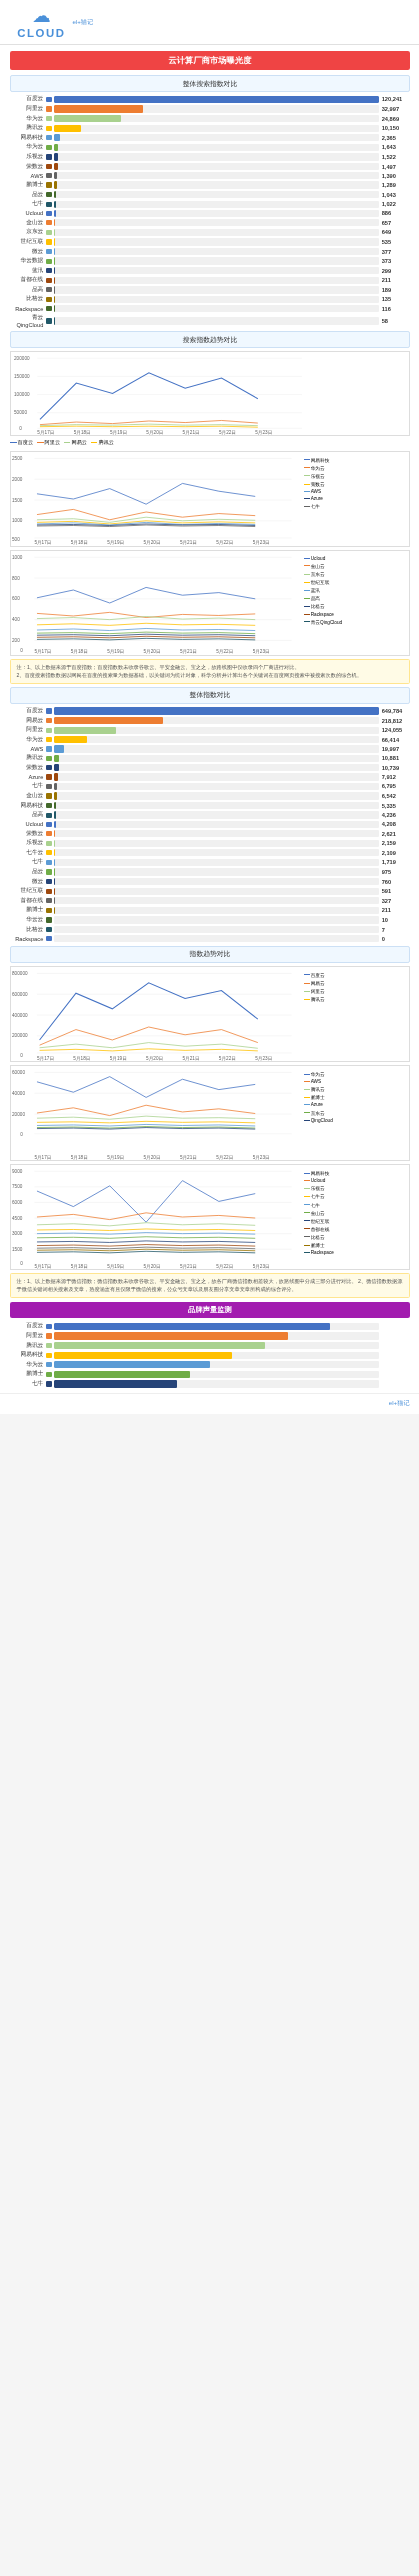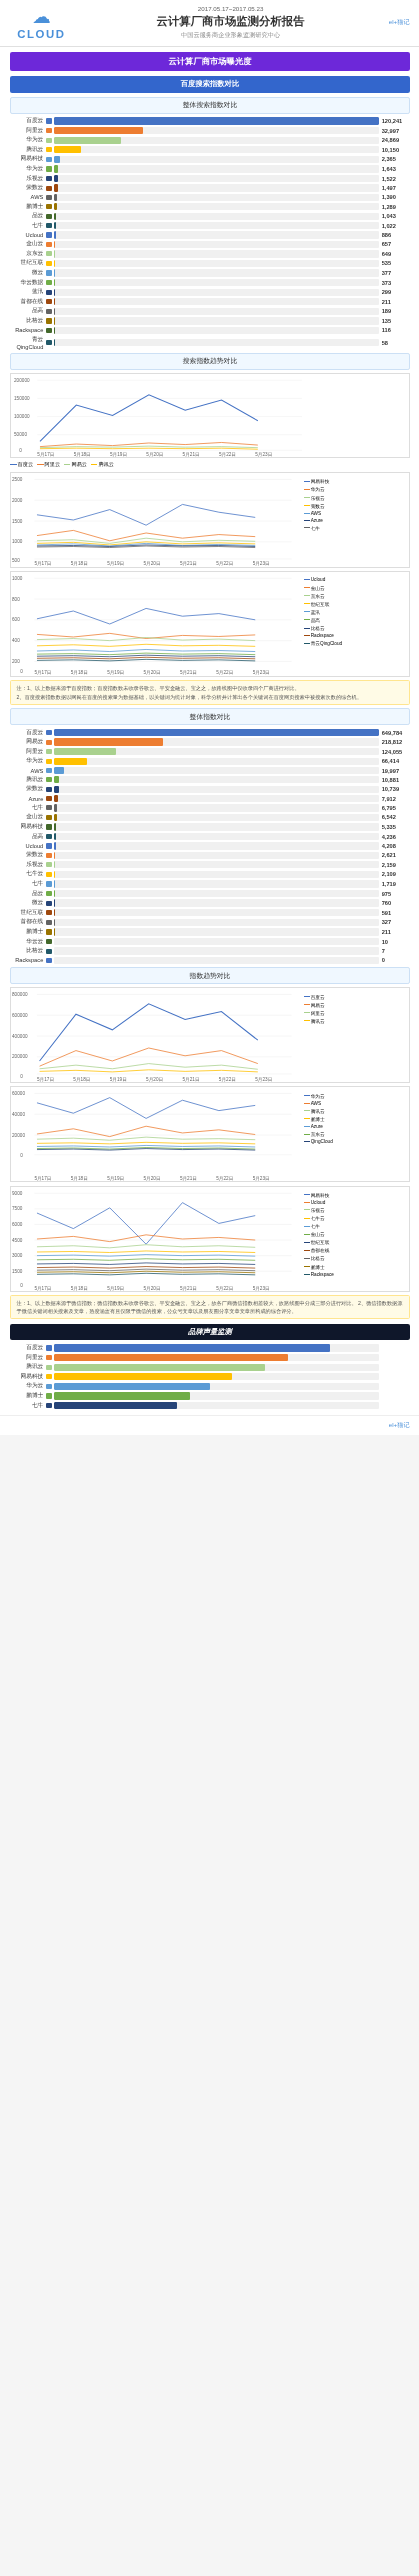--- a/index.html
+++ b/index.html
@@ -10,21 +10,21 @@
     
     .header { background: #fff; padding: 5.2px 10.4px 5.2px 10.4px; display: flex; align-items: center; border-bottom: 1px solid #e0e0e0; }
     .cloud-logo { width: 62px; text-align: center; }
     .header-info { flex: 1; text-align: center; }
     .date-range { font-size: 6.2px; color: #666; margin-bottom: 2.1px; }
     .report-title { font-size: 11.4px; font-weight: bold; color: #333; }
     .report-subtitle { font-size: 6.2px; color: #888; margin-top: 2.1px; }
     .logo-right { font-size: 6.2px; color: #4a90d9; text-align: right; }
 
     
-    .section-title { background: #6d28d9; color: #fff; text-align: center; font-size: 8.3px; font-weight: bold; padding: 4.2px; margin: 5.2px 10.4px; border-radius: 2.1px; }
+    .section-title { background: #ef4444; color: #fff; text-align: center; font-size: 8.3px; font-weight: bold; padding: 4.2px; margin: 5.2px 10.4px; border-radius: 2.1px; }
     .subsection-title { background: #e8f4ff; color: #333; text-align: center; font-size: 7.3px; font-weight: bold; padding: 3.1px; margin: 4.2px 10.4px; border-radius: 2.1px; }
     .chart-title { background: #f0f8ff; color: #333; text-align: center; font-size: 6.8px; padding: 2.6px; margin: 3.1px 10.4px; border: 0.5px solid #cce0f5; border-radius: 2.1px; }
 
     
     .bar-section { margin: 3.1px 10.4px; }
     .bar-row { display: flex; align-items: center; margin: 1.6px 0; font-size: 5.7px; }
     .bar-label { width: 36px; text-align: right; padding-right: 3.1px; color: #333; font-size: 5.7px; }
     .bar-color-dot { width: 5.2px; height: 5.2px; border-radius: 1px; margin-right: 2.1px; flex-shrink: 0; }
     .bar-track { flex: 1; background: #f0f0f0; height: 7.3px; border-radius: 1px; overflow: hidden; position: relative; }
     .bar-fill { height: 100%; border-radius: 1px; }
@@ -41,31 +41,25 @@
 </head>
 <body>
 
 <div class="page-wrapper">
 
   <div class="header">
     <div class="cloud-logo">
       <div style="font-size:18.7px; color:#4a90d9;">☁</div>
       <div style="font-size:11.4px; font-weight:900; color:#4a90d9; letter-spacing:1.6px;">CLOUD</div>
     </div>
-    <div class="header-info">
-      <div class="date-range">2017.05.17~2017.05.23</div>
-      <div class="report-title">云计算厂商市场监测分析报告</div>
-      <div class="report-subtitle">中国云服务商企业形象监测研究中心</div>
-    </div>
     <div class="logo-right">el+猫记</div>
   </div>
 
   <div class="section-title">云计算厂商市场曝光度</div>
 
-  <div class="subsection-title" style="background:#3366cc; color:#fff;">百度搜索指数对比</div>
 
   <div class="chart-title">整体搜索指数对比</div>
   <div class="bar-section" id="baidu-bars">
       <div class="bar-row">
     <div class="bar-label">百度云</div>
     <div class="bar-color-dot" style="background:#4472c4;"></div>
     <div class="bar-track">
       <div class="bar-fill" style="width:100%;background:#4472c4;"></div>
     </div>
     <div class="bar-value">120,241</div>
@@ -745,21 +739,21 @@
       <span style="display:flex;align-items:center;gap:1px;"><span style="width:5.2px;height:1px;background:#997300;display:inline-block;"></span>鹏博士</span>
       <span style="display:flex;align-items:center;gap:1px;"><span style="width:5.2px;height:1px;background:#215868;display:inline-block;"></span>Rackspace</span>
     </div>
   </div>
 
   <div class="note-box">
     <div>注：1、以上数据来源于微信指数；微信指数数未收录谷歌云、平安金融云、宝之之，故各厂商微信指数相差较大，故路线图中分成三部分进行对比。
    2、微信指数数据源于微信关键词相关搜索及文章，热度涵盖有且仅限于微信的搜索，公众号文章以及朋友圈分享文章文章所构成的综合评分。</div>
   </div>
 
-  <div class="subsection-title" style="background:#0f172a; color:#fff;font-style:italic;">品牌声量监测</div>
+  <div class="subsection-title" style="background:#a21caf; color:#fff;">品牌声量监测</div>
 
   <div class="bar-section" id="brand-bars">
       <div class="bar-row">
     <div class="bar-label">百度云</div>
     <div class="bar-color-dot" style="background:#4472c4;"></div>
     <div class="bar-track">
       <div class="bar-fill" style="width:85%;background:#4472c4;"></div>
     </div>
     <div class="bar-value"></div>
   </div>

